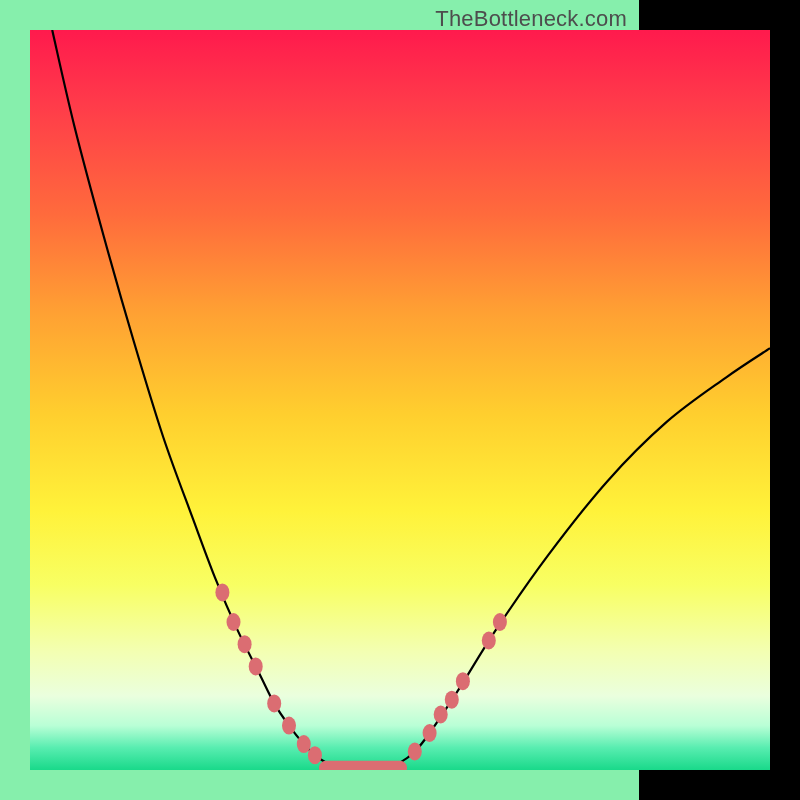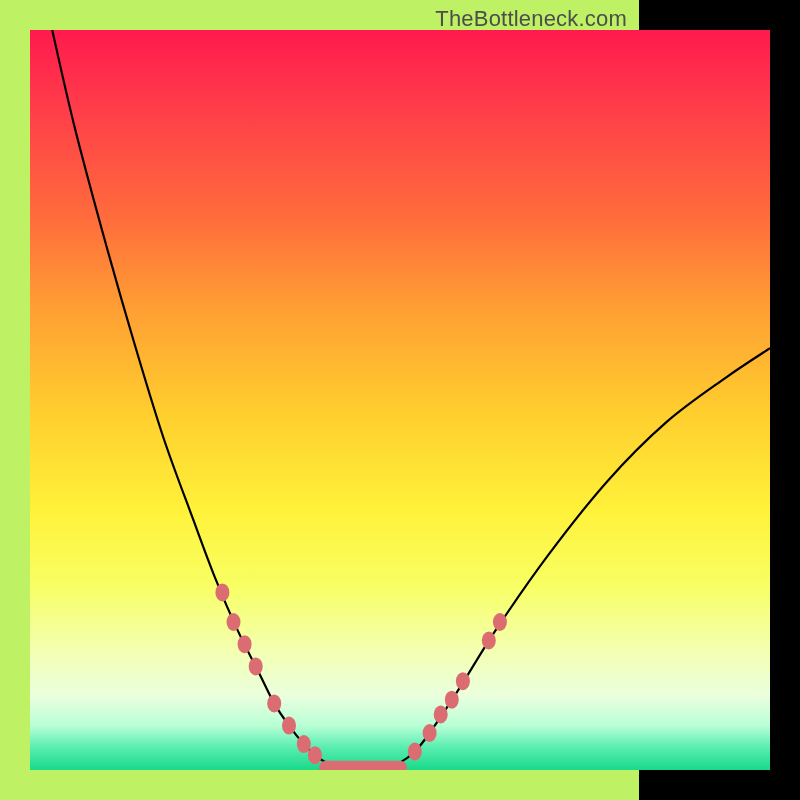--- a/index.html
+++ b/index.html
@@ -8,21 +8,21 @@
     width: 800px;
     height: 800px;
     background: #000;
     font-family: Arial, Helvetica, sans-serif;
     overflow: hidden;
   }
   .frame {
     position: relative;
     width: 639px;
     height: 800px;
-    background: #bef264;
+    background: #86efac;
   }
   .plot {
     position: absolute;
     left: 30px;
     top: 30px;
     width: 740px;
     height: 740px;
     background: linear-gradient(
       to bottom,
       #ff1a4d 0%,

